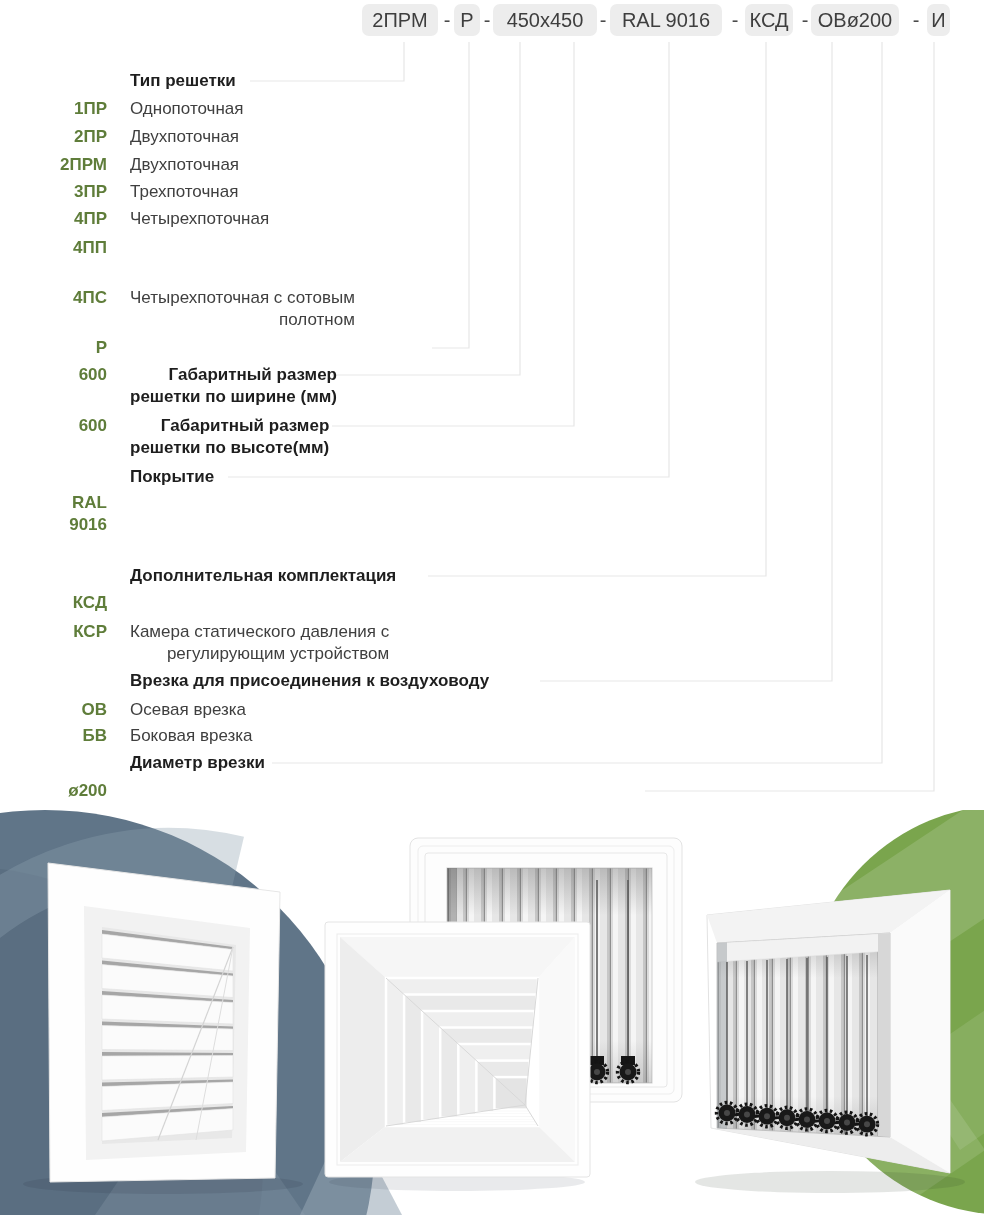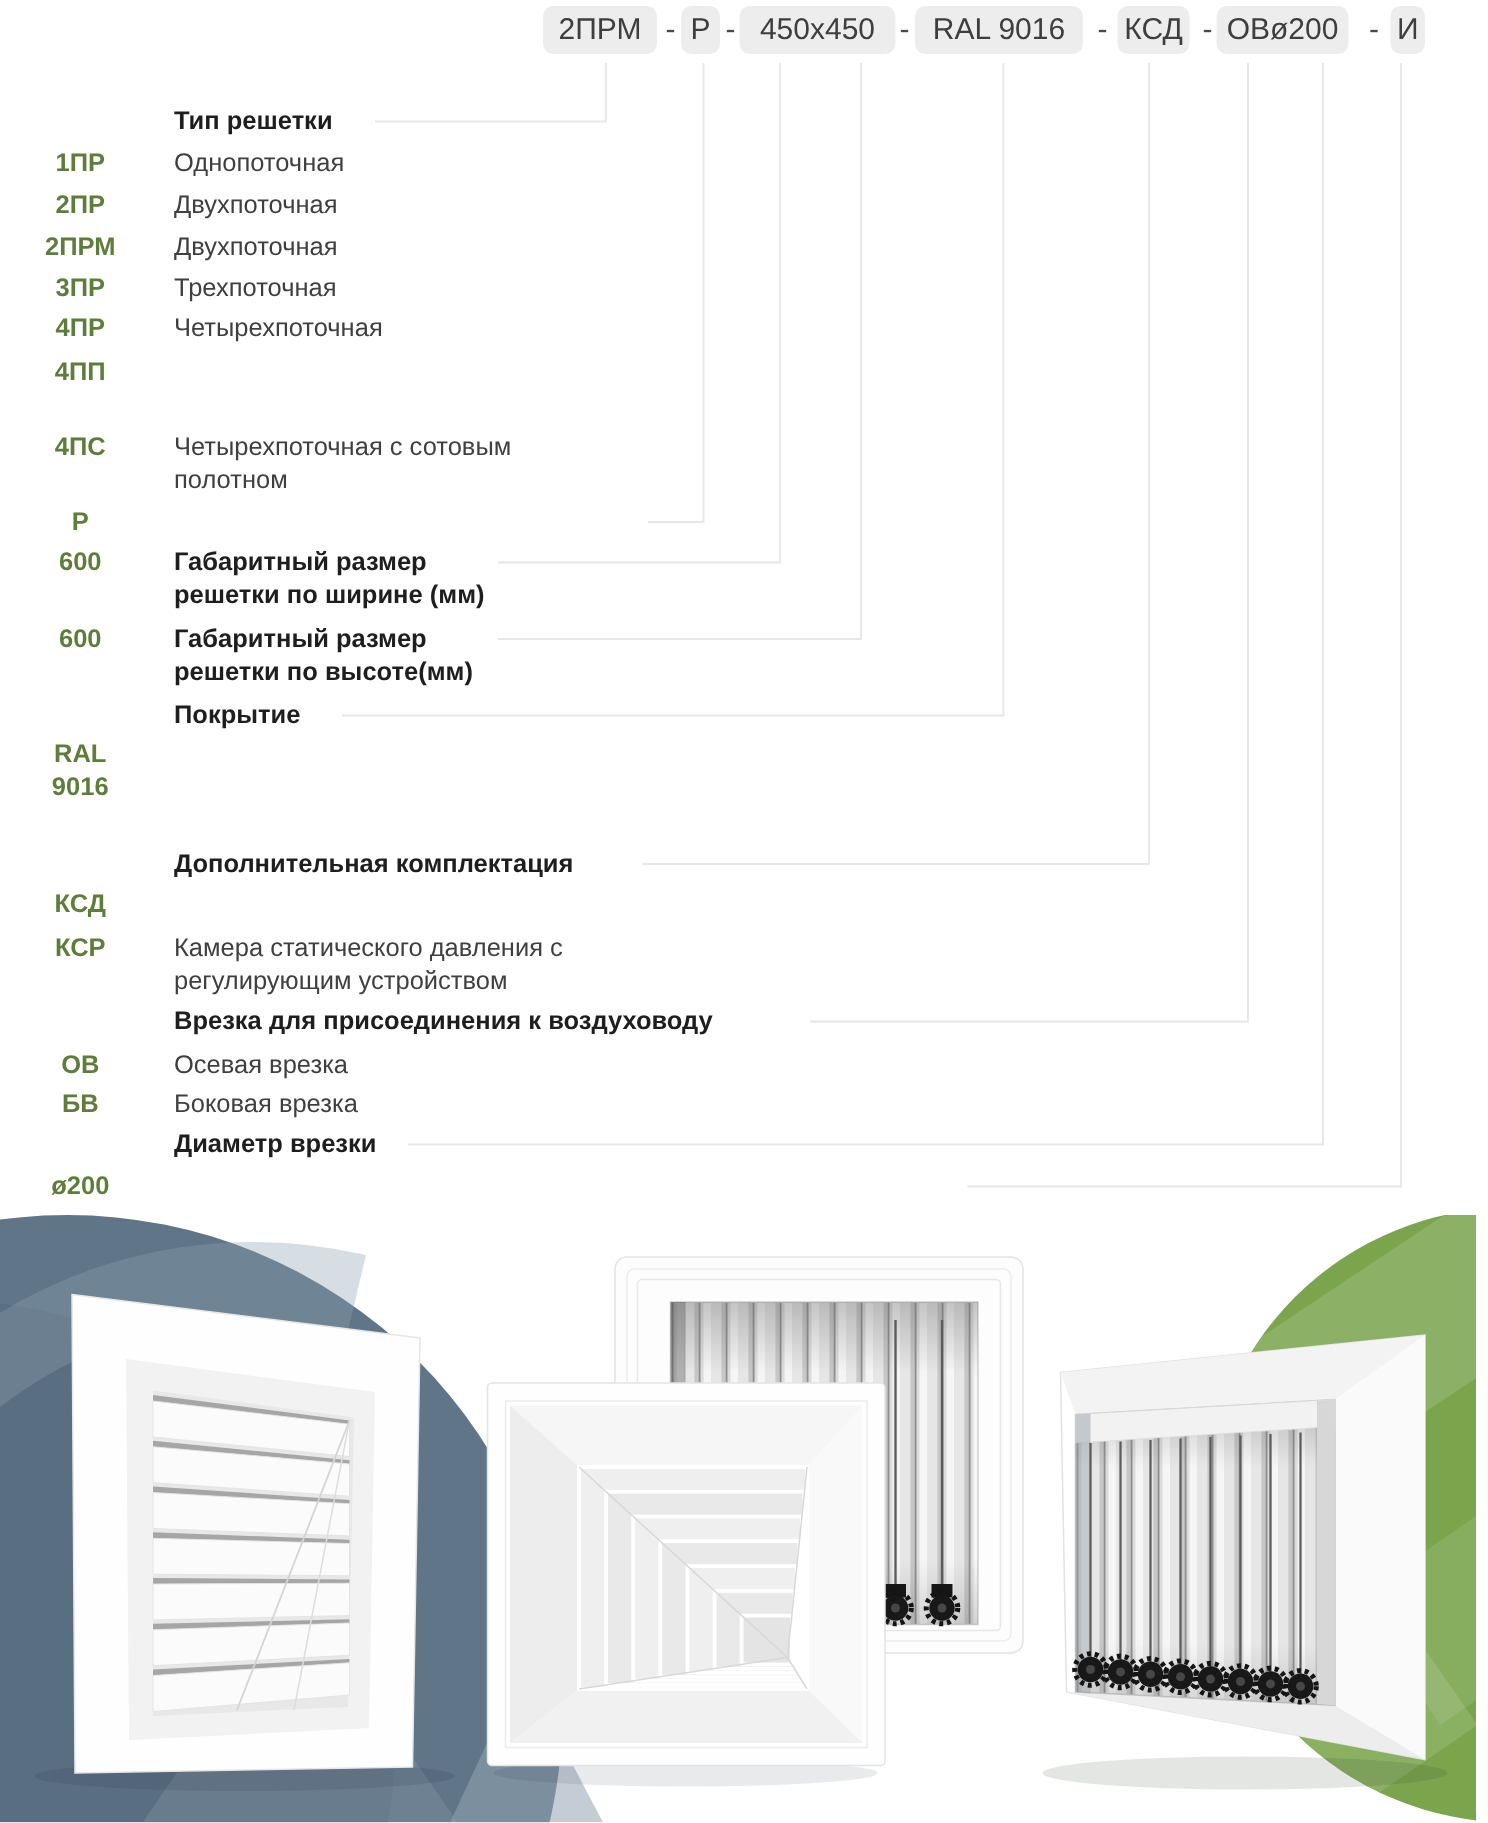--- a/index.html
+++ b/index.html
@@ -8,23 +8,23 @@
   svg{display:block;}
   .connectors{position:absolute;top:0;left:0;}
   
   .chip{position:absolute;top:4px;height:32px;line-height:32px;background:#ededed;
         border-radius:7px;text-align:center;font-size:20px;color:#3e3e3e;font-weight:500;}
   .dash{position:absolute;top:4px;height:32px;line-height:32px;font-size:20px;color:#4a4a4a;
         width:12px;text-align:center;}
   
   .lrow{position:absolute;left:0;display:flex;align-items:flex-start;
         font-size:17px;line-height:22px;color:#3f3f3f;}
-  .lcode{flex:0 0 107px;width:107px;text-align:center;font-weight:700;color:#5f7d3a;
+  .lcode{flex:0 0 107px;width:107px;text-align:right;font-weight:700;color:#5f7d3a;
          white-space:pre-line;}
-  .ltext{margin-left:9px;white-space:pre-line;}
+  .ltext{margin-left:23px;white-space:pre-line;text-align:right;}
   .lrow.bold .ltext{font-weight:700;color:#1e1e1e;}
   .photos{position:absolute;top:810px;left:0;}
 </style>
 </head>
 <body>
 
 <div class="page">
 
   <svg class="connectors" width="992" height="810" viewBox="0 0 992 810">
     <g fill="none" stroke="#e7e7e7" stroke-width="1.2">

